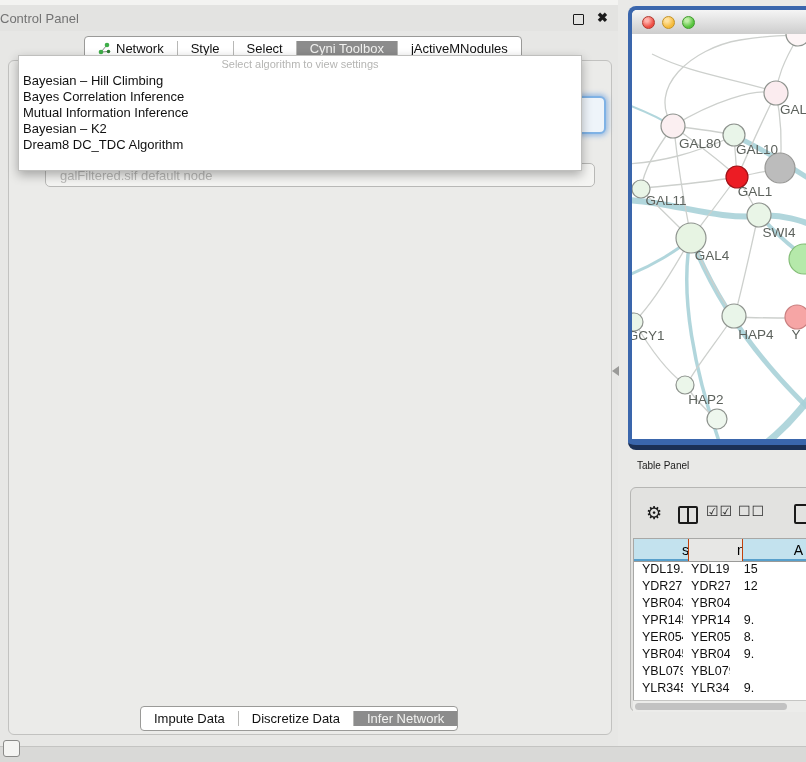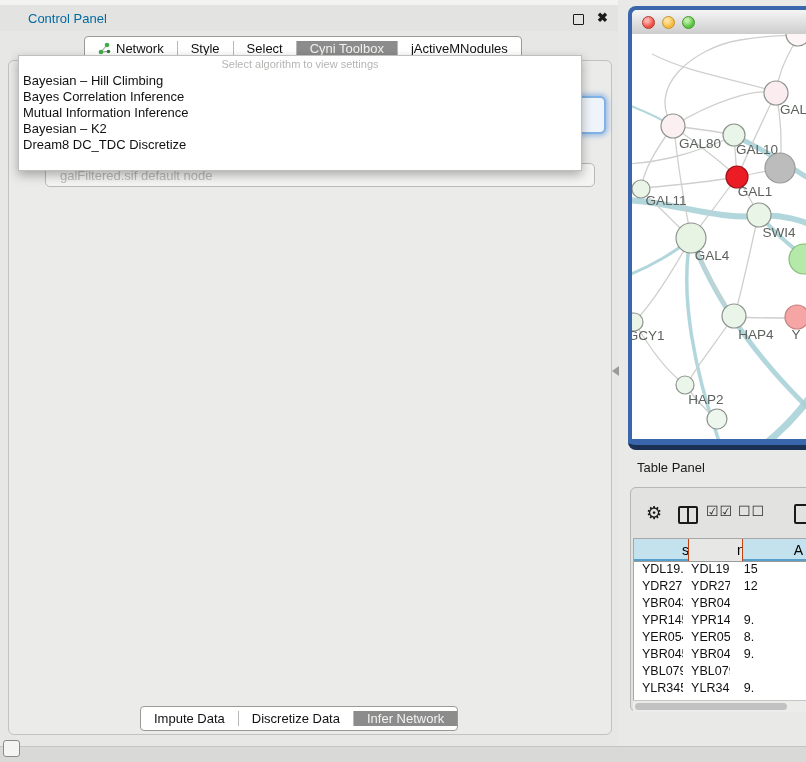--- a/index.html
+++ b/index.html
@@ -4,21 +4,21 @@
 <style>
   html,body{margin:0;padding:0;}
   body{font-family:"Liberation Sans",sans-serif;background:#e9e9e7;}
   .screen{position:relative;width:806px;height:762px;overflow:hidden;background:#e9e9e7;}
   .abs{position:absolute;}
 
   
   .cp-topstrip{left:0;top:0;width:618px;height:5px;background:#f3f3f1;}
   .cp-titlebar{left:0;top:5px;width:618px;height:26px;background:#e3e3e1;border-bottom:1px solid #c2c2c0;
                display:flex;align-items:center;}
-  .cp-title{margin-left:28px;font-size:13px;color:#0369a1;}
+  .cp-title{font-size:13px;color:#737373;}
   .cp-float{position:absolute;right:34px;top:9px;width:9px;height:9px;border:1.5px solid #1a1a1a;border-radius:1px;background:transparent;}
   .cp-close{position:absolute;right:10px;top:5px;font-size:13px;font-weight:bold;color:#1a1a1a;}
   .cp-bg{left:0;top:31px;width:618px;height:716px;background:#e7e7e5;}
 
   
   .seg{display:flex;background:#ffffff;border:1px solid #9a9a98;border-radius:4px;height:23px;
        align-items:center;font-size:13px;overflow:hidden;}
   .seg-item{display:flex;align-items:center;padding:0 13px;border-right:1px solid #b8b8b6;color:#111;white-space:nowrap;}
   .seg-item:last-child{border-right:none;}
   .seg-item.sel{background:#8c8c8c;color:#f2f2f0;}
@@ -97,21 +97,21 @@
   .tl{position:absolute;top:6px;width:13px;height:13px;border-radius:50%;box-sizing:border-box;}
   .tl.red{left:10px;background:radial-gradient(circle at 35% 30%,#ffb3ad 15%,#ee4e44 65%);border:1px solid #b0392f;}
   .tl.yellow{left:30px;background:radial-gradient(circle at 35% 30%,#ffe2a0 15%,#f5bb3c 65%);border:1px solid #c49325;}
   .tl.green{left:50px;background:radial-gradient(circle at 35% 30%,#c0eea8 15%,#57c43e 65%);border:1px solid #3f9a2c;}
   .net-canvas{position:absolute;left:0;top:24px;right:0;bottom:0;background:#ffffff;}
   svg text{font-family:"Liberation Sans",sans-serif;font-size:13.5px;fill:#5d625d;}
   .e-gray{fill:none;stroke:#cdd0cd;stroke-width:1.3;}
   .e-teal{fill:none;stroke:#a9d2d8;stroke-linecap:round;opacity:.9;}
 
   
-  .tp-title{left:637px;top:460px;font-size:13px;color:#1a1a1a;}
+  .tp-title{left:637px;top:460px;font-size:10px;color:#1a1a1a;}
   .tp-box{left:630px;top:487px;width:200px;height:225px;background:#e2e2e0;border:1px solid #b6b6b4;border-radius:6px 0 0 6px;box-sizing:border-box;}
   .tp-toolbar{left:630px;top:500px;width:176px;height:30px;}
   .icon-gear{position:absolute;left:16px;top:2px;font-size:18px;color:#1a1a1a;}
   .icon-split{position:absolute;left:48px;top:6px;width:16px;height:14px;border:2px solid #1a1a1a;border-radius:2px;}
   .icon-split::after{content:'';position:absolute;left:50%;top:0;bottom:0;width:2px;background:#1a1a1a;transform:translateX(-1px);}
   .icon-checks{position:absolute;left:76px;top:3px;font-size:14px;color:#2a2a2a;letter-spacing:1px;}
   .icon-boxes{position:absolute;left:108px;top:3px;font-size:14px;color:#2a2a2a;letter-spacing:1px;}
   .icon-col{position:absolute;left:164px;top:4px;width:20px;height:16px;border:2px solid #1a1a1a;border-radius:2px;}
   .tp-table{left:633px;top:538px;width:173px;height:162px;background:#ffffff;border-top:1px solid #a8a8a6;border-left:1px solid #a8a8a6;overflow:hidden;}
   .thead{display:flex;height:22px;border-bottom:1px solid #9a9a98;}
@@ -177,21 +177,21 @@
     <span>galFiltered.sif default node</span>
   </div>
 
   <div class="abs popup">
     <div class="popup-placeholder">Select algorithm to view settings</div>
     <div id="algo-options">
         <div class="algo-option">Bayesian – Hill Climbing</div>
         <div class="algo-option">Bayes Correlation Inference</div>
         <div class="algo-option">Mutual Information Inference</div>
         <div class="algo-option">Bayesian – K2</div>
-        <div class="algo-option">Dream8 DC_TDC Discretize</div>
+        <div class="algo-option">Dream8 DC_TDC Algorithm</div>
       </div>
   </div>
 
   <div class="group" style="left:18px;top:194px;width:584px;height:468px;">
     <span class="legend lg-black">Cyni Algorithm Settings</span>
   </div>
 
   <div class="vtrack" style="left:586px;top:196px;width:14px;height:462px;">
     <div class="vthumb" style="left:2px;top:4px;width:9px;height:444px;"></div>
   </div>

